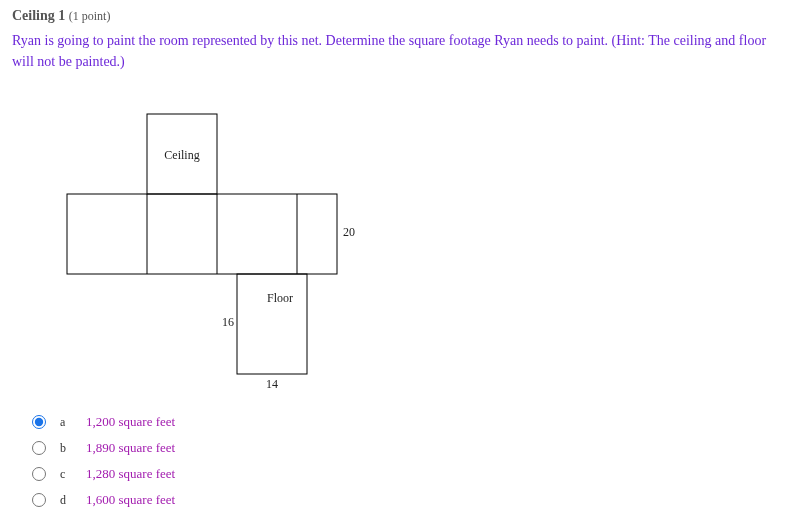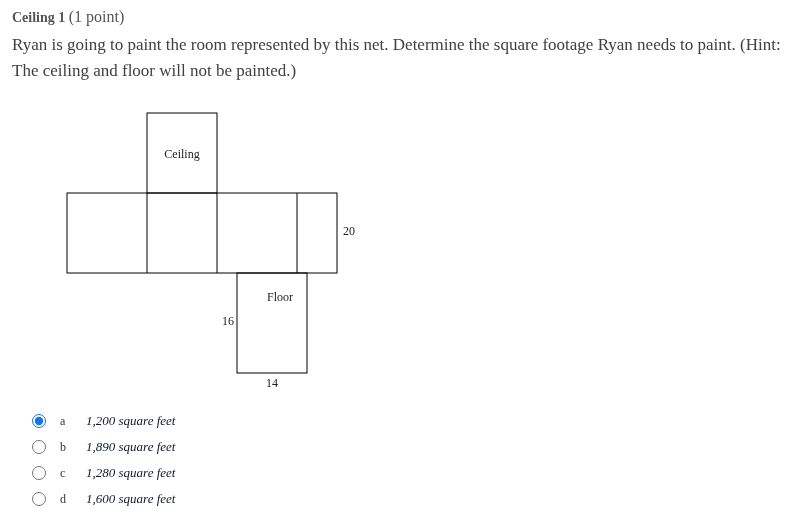--- a/index.html
+++ b/index.html
@@ -14,27 +14,27 @@
   .question-header {
     font-size: 14px;
     color: #555;
     margin-bottom: 6px;
   }
   .question-header .qnum {
     font-weight: bold;
   }
   .question-header .points {
     font-weight: normal;
-    font-size: 16px;
+    font-size: 12px;
   }
   .question-text {
-    font-size: 17px;
-    color: #404040;
+    font-size: 14px;
+    color: #6d28d9;
     line-height: 1.5;
-    margin-bottom: 20px;
+    margin-bottom: 32px;
   }
   .diagram-wrap {
     margin: 10px 0 20px 50px;
     width: 400px;
   }
   .diagram svg {
     display: block;
   }
   .diagram text {
     font-family: Georgia, 'Times New Roman', serif;
@@ -56,22 +56,21 @@
     margin-right: 14px;
     accent-color: #1a73e8;
   }
   .opt-letter {
     width: 26px;
     font-size: 12px;
     color: #333;
   }
   .opt-text {
     font-size: 13px;
-    color: #0f172a;
-    font-style: italic;
+    color: #a21caf;
   }
 </style>
 </head>
 <body>
 
 <div class="question-header">
   <span class="qnum">
     <span>Ceiling</span>
     <span>1</span>
   </span>

